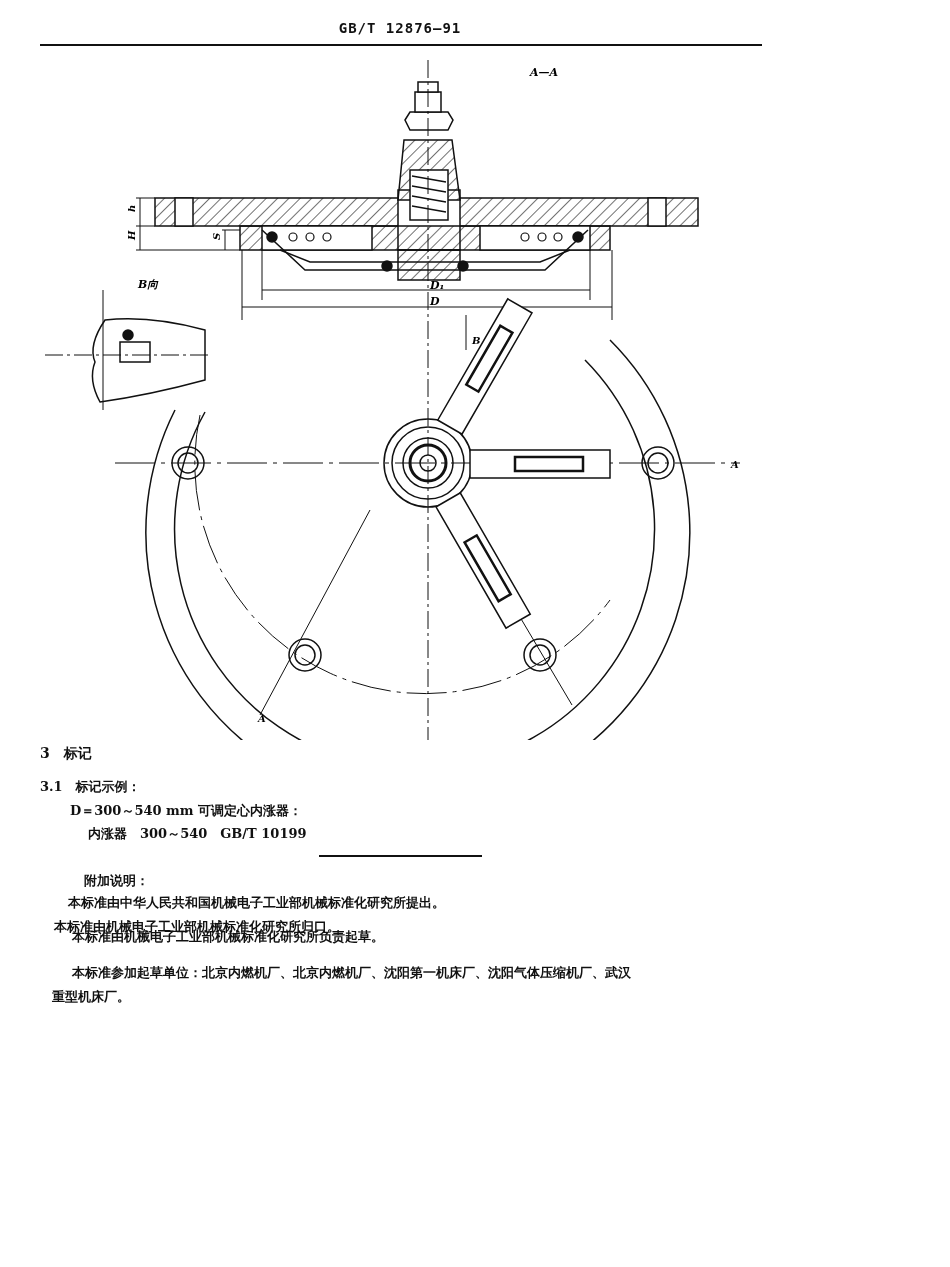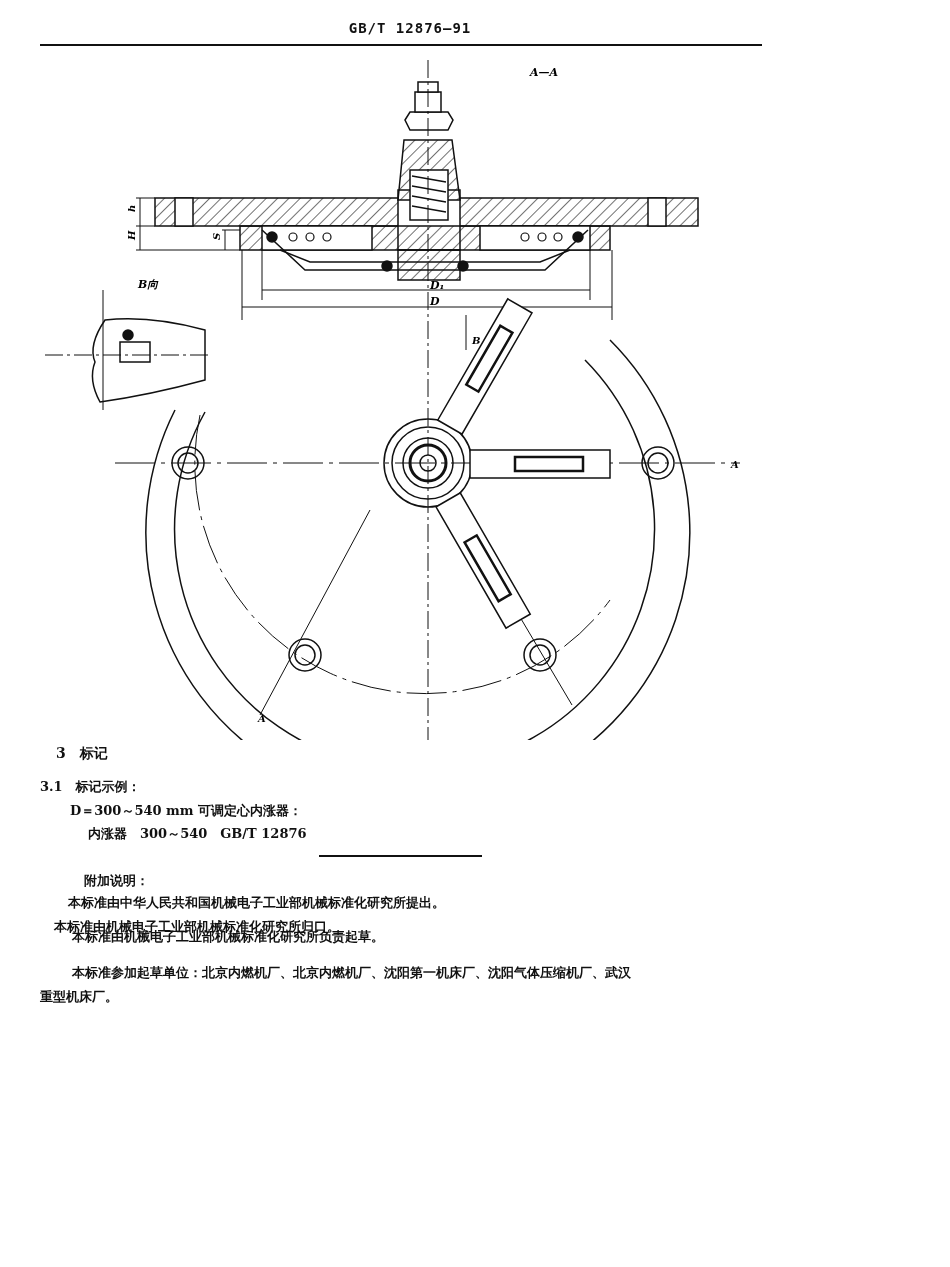--- a/index.html
+++ b/index.html
@@ -1,34 +1,34 @@
 <!DOCTYPE html>
 <html><head>
 <meta charset="utf-8">
 <style>
   html, body { margin: 0; padding: 0; background: #ffffff; }
   body { width: 950px; height: 1267px; position: relative; overflow: hidden;
          font-family: "DejaVu Serif", "Liberation Serif", serif; color: #111; }
-  .header { position: absolute; left: 10px; top: 20px; width: 800px; text-align: center;
+  .header { position: absolute; left: 0; top: 20px; width: 800px; text-align: center;
             font-family: "DejaVu Sans Mono", "Liberation Mono", monospace; font-weight: bold;
             font-size: 14px; letter-spacing: 1px; }
   .header-rule { position: absolute; left: 40px; top: 44px; width: 722px; height: 2px; background: #111; }
   .drawing { position: absolute; left: 0; top: 50px; }
   .t { position: absolute; font-size: 13px; font-weight: bold; line-height: 1; white-space: nowrap; }
-  .sec { left: 40px; top: 746px; font-size: 14px; margin-left: 16px; }
+  .sec { left: 40px; top: 746px; font-size: 14px; }
   .sub { left: 40px; top: 780px; }
   .line1 { left: 70px; top: 804px; }
   .line2 { left: 88px; top: 827px; }
   .divider { position: absolute; left: 319px; top: 855px; width: 163px; height: 2px; background: #111; }
   .note-title { left: 84px; top: 874px; }
   .n1 { left: 68px; top: 896px; }
   .n2 { left: 54px; top: 920px; }
   .n3 { left: 72px; top: 930px; }
   .n4 { left: 72px; top: 966px; }
-  .n5 { left: 40px; top: 990px; }
+  .n5 { left: 52px; top: 990px; }
   svg text { font-family: "DejaVu Serif", "Liberation Serif", serif; font-style: italic; font-weight: bold; }
 </style>
 </head>
 <body>
 
 <div class="header">GB/T 12876—91</div>
 <div class="header-rule"></div>
 
 <svg class="drawing" width="950" height="690" viewBox="0 50 950 690">
   <defs>
@@ -140,21 +140,21 @@
   <text x="430" y="289" font-size="11">D₁</text>
   <text x="430" y="305" font-size="11">D</text>
   <text x="472" y="344" font-size="10">B</text>
   <text x="731" y="468" font-size="10">A</text>
   <text x="258" y="722" font-size="10">A</text>
 </svg>
 
 <div class="t sec">3　标记</div>
 <div class="t sub">3.1　标记示例：</div>
 <div class="t line1">D＝300～540 mm 可调定心内涨器：</div>
-<div class="t line2">内涨器　300～540　GB/T 12876</div>
+<div class="t line2">内涨器　300～540　GB/T 10199</div>
 
 <div class="divider"></div>
 
 <div class="t note-title">附加说明：</div>
 <div class="t n1">本标准由中华人民共和国机械电子工业部机械标准化研究所提出。</div>
 <div class="t n2">本标准由机械电子工业部机械标准化研究所归口。</div>
 <div class="t n3">本标准由机械电子工业部机械标准化研究所负责起草。</div>
 <div class="t n4">本标准参加起草单位：北京内燃机厂、北京内燃机厂、沈阳第一机床厂、沈阳气体压缩机厂、武汉</div>
 <div class="t n5">重型机床厂。</div>
 

